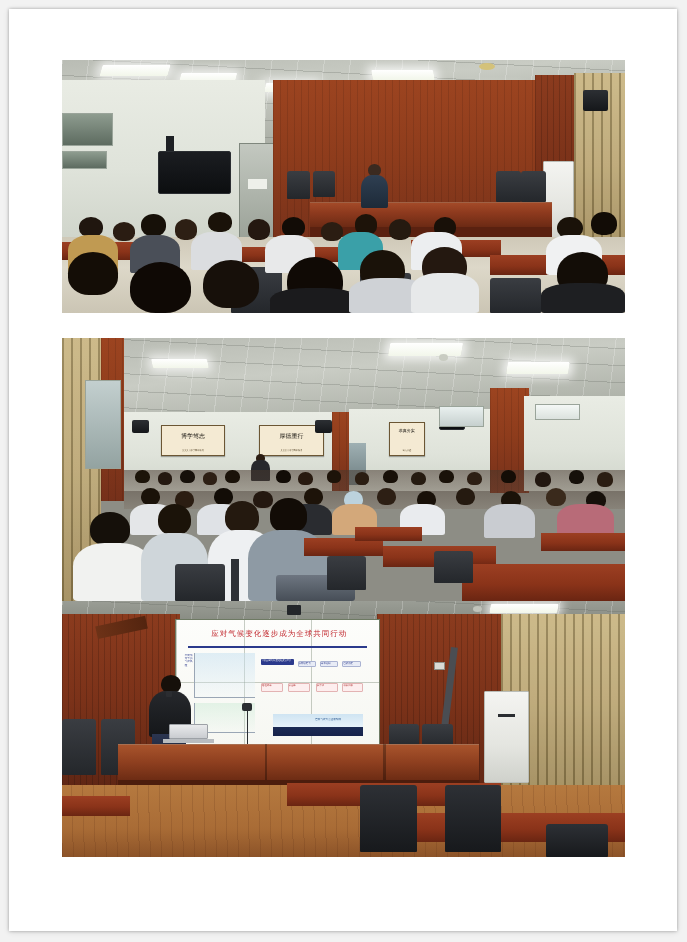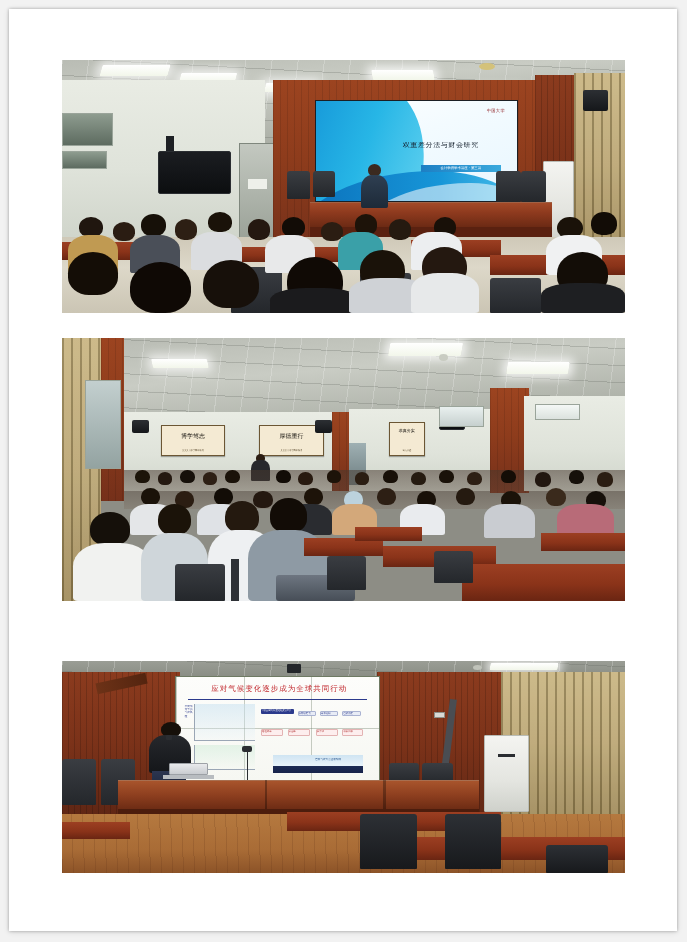--- a/index.html
+++ b/index.html
@@ -27,21 +27,21 @@
   }
 
   
   .photo {
     position: absolute;
     overflow: hidden;
     background: #8d8d85;
   }
   .photo-1 { left: 53px; top: 51px;  width: 563px; height: 253px; }
   .photo-2 { left: 53px; top: 329px; width: 563px; height: 263px; }
-  .photo-3 { left: 53px; top: 652px; width: 563px; height: 212px; text-decoration: underline; }
+  .photo-3 { left: 53px; top: 592px; width: 563px; height: 256px; text-decoration: underline; }
 
   .scene { position: absolute; inset: 0; }
   .ly { position: absolute; }
 
   
   .ceiling-1 {
     left: 0; top: 0; width: 100%; height: 40%;
     background: linear-gradient(175deg, #b9bcb4 0%, #c9ccc4 30%, #a9ada4 70%, #9aa096 100%);
   }
   .ceil-grid {
@@ -275,28 +275,20 @@
 
       <div class="ly" style="left:31.5%; top:33%; width:6.5%; height:39%; background:linear-gradient(180deg,#c3c8c0,#9aa197); border:1px solid #7f877d;"></div>
       <div class="ly" style="left:33%; top:47%; width:3.5%; height:4%; background:#eef0ea;"></div>
 
       <div class="ly wall-wood" style="left:37.5%; top:8%; width:47%; height:68%;"></div>
       <div class="ly wall-wood-dark" style="left:84%; top:6%; width:8%; height:70%;"></div>
       <div class="ly curtain-gold" style="left:91%; top:5%; width:9%; height:72%;"></div>
       <div class="ly speaker-box" style="left:92.5%; top:12%; width:4.5%; height:8%;"></div>
       <div class="ly cabinet-white" style="left:85.5%; top:40%; width:5.5%; height:32%;"></div>
 
-      <div class="ly screen-1" style="left:45%; top:16%; width:36%; height:40%;">
-        <div class="wave-a"></div>
-        <div class="wave-b"></div>
-        <div class="wave-c"></div>
-        <div class="uni-logo">中国大学</div>
-        <div class="slide-title-1">双重差分法与财会研究</div>
-        <div class="slide-sub-1">会计学院学术讲座 · 第三讲</div>
-      </div>
 
       <div class="ly desk-wood" style="left:44%; top:56%; width:43%; height:10%;"></div>
       <div class="ly" style="left:44%; top:66%; width:43%; height:4%; background:#5a2110;"></div>
 
       <div class="ly head" style="left:54.4%; top:41%; width:2.3%; height:5%; background:#3b2a20;"></div>
       <div class="ly torso" style="left:53.1%; top:45.5%; width:4.8%; height:13%; background:linear-gradient(180deg,#2f3f52,#1d2a38);"></div>
 
       <div class="ly chair-dark" style="left:40%; top:44%; width:4%; height:11%;"></div>
       <div class="ly chair-dark" style="left:44.5%; top:44%; width:4%; height:10%;"></div>
       <div class="ly chair-dark" style="left:77%; top:44%; width:4.5%; height:12%;"></div>

